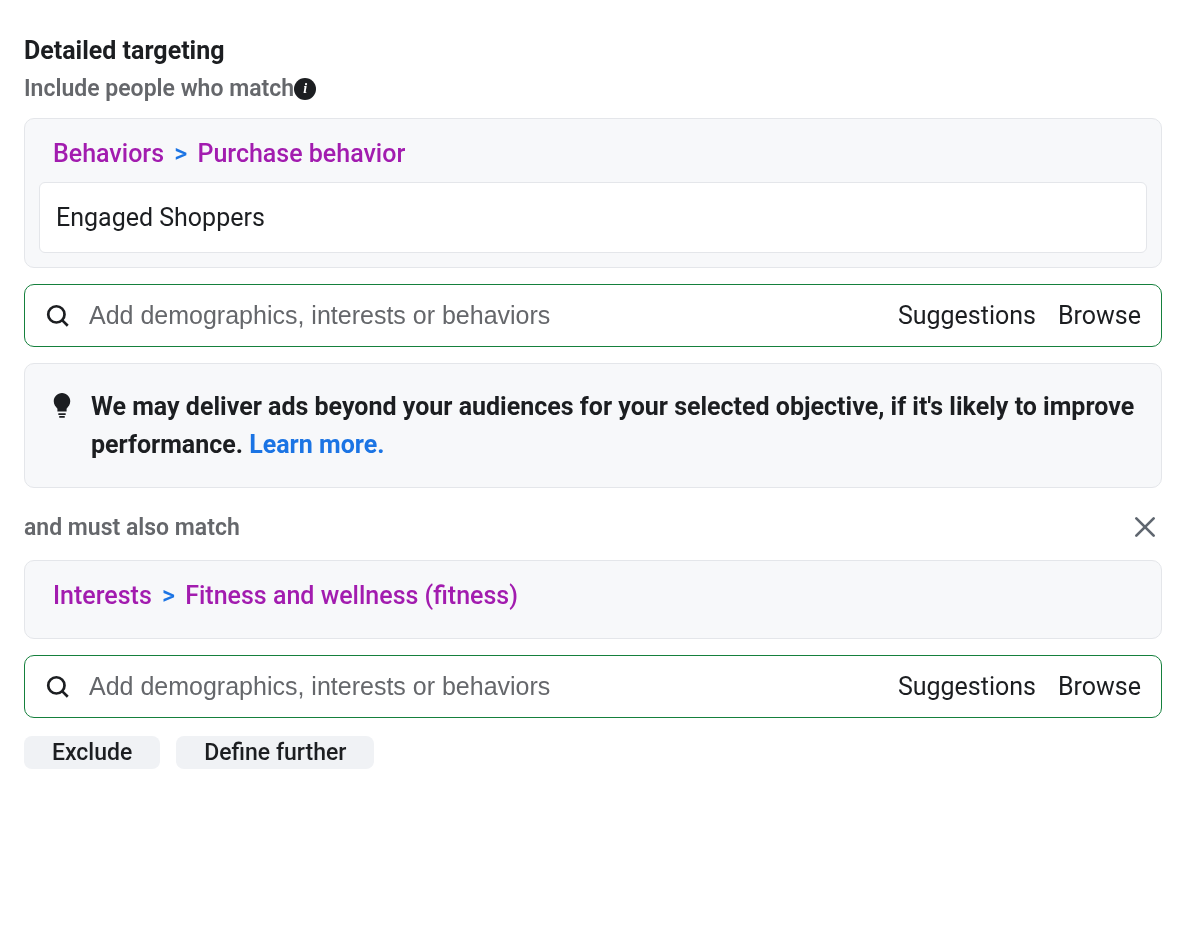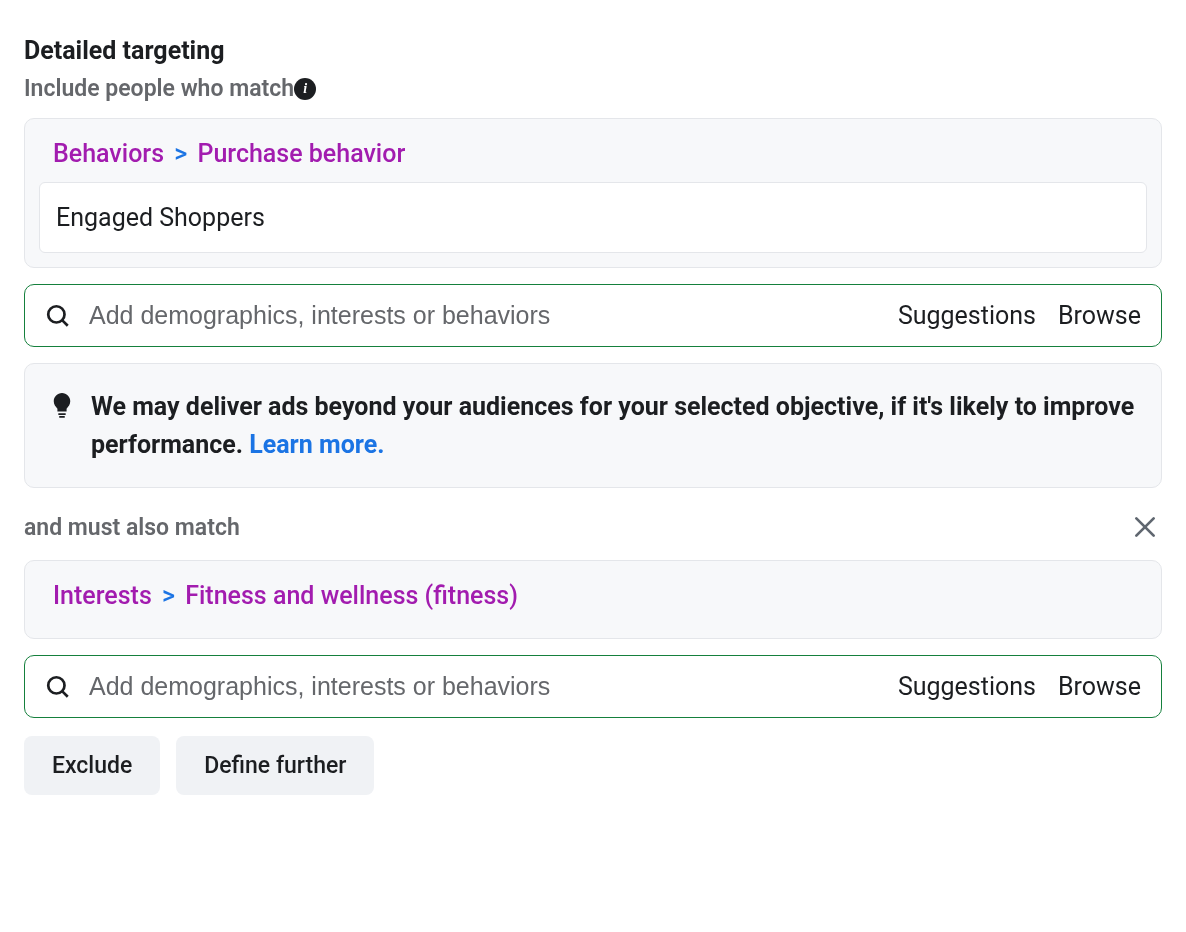--- a/index.html
+++ b/index.html
@@ -163,21 +163,21 @@
     }
     .bottom-buttons {
       display: flex;
       gap: 16px;
       margin-top: 18px;
     }
     .btn {
       background: #f0f2f5;
       border: none;
       border-radius: 8px;
-      padding: 16px 28px;
+      padding: 3px 28px;
       font-size: 23px;
       font-weight: 500;
       color: #1c1e21;
       cursor: pointer;
       font-family: inherit;
     }
   </style>
 </head>
 <body>
 

